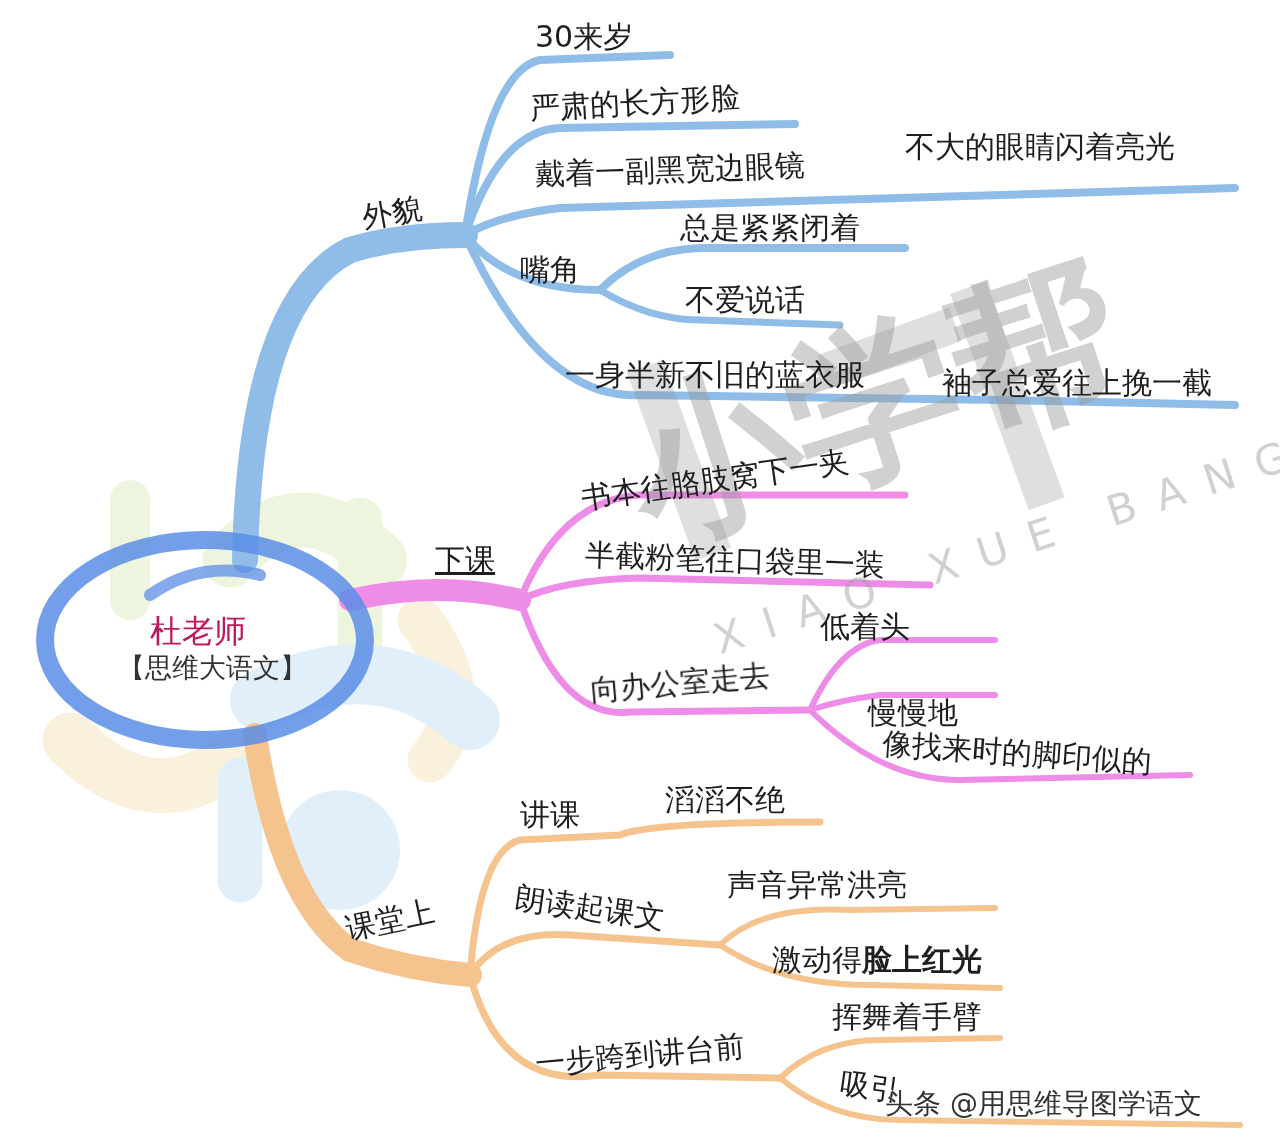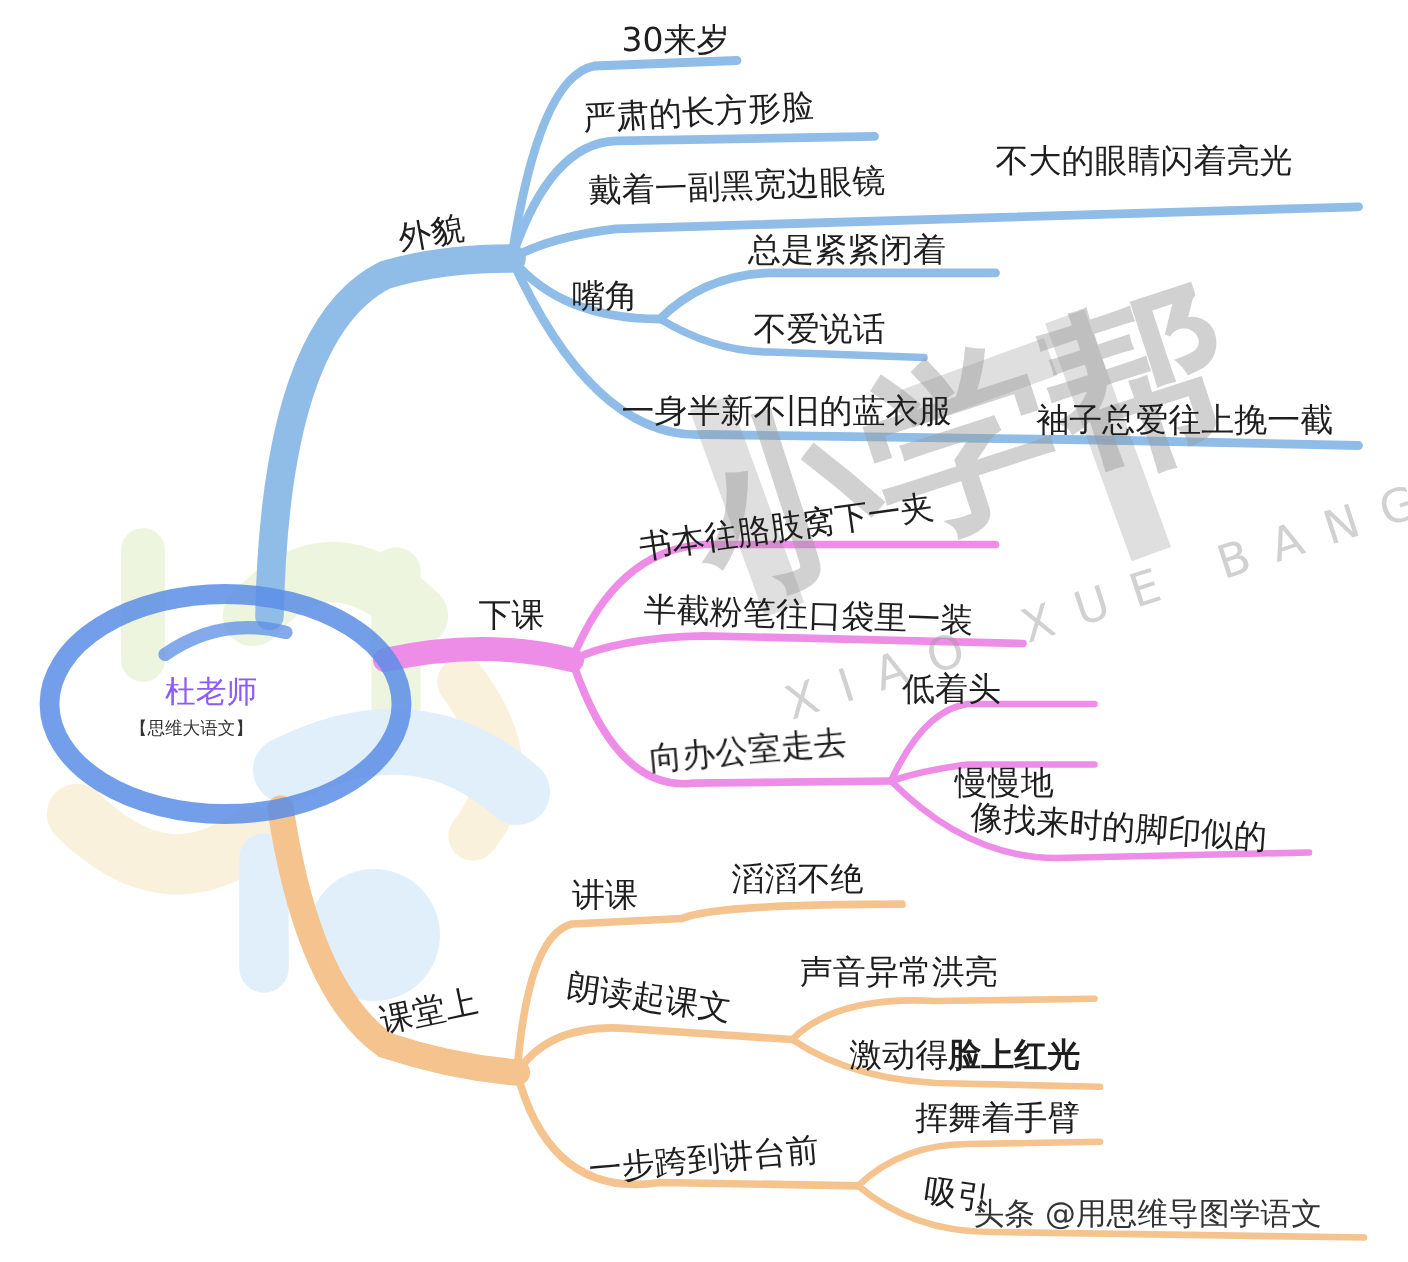--- a/index.html
+++ b/index.html
@@ -1,21 +1,21 @@
 <!DOCTYPE html>
 <html><head>
 <meta charset="utf-8">
 <style>
   html, body { margin:0; padding:0; }
   body { width:1280px; height:1147px; background:#ffffff; position:relative; overflow:hidden;
          font-family:"DejaVu Sans", "Liberation Sans", sans-serif; color:#222; }
   #canvas { position:absolute; left:0; top:0; width:1280px; height:1147px; }
   .label { position:absolute; white-space:nowrap; font-size:30px; color:#1e1e1e; line-height:1; }
-  .label.center-title { font-size:28px; color:#8b5cf6; }
-  .label.center-sub { font-size:16px; color:#333; }
+  .label.center-title { font-size:32px; color:#be185d; }
+  .label.center-sub { font-size:27px; color:#333; }
   .label b { font-weight:bold;font-family:Liberation Mono, monospace; }
   .wm-text { position:absolute; white-space:nowrap; color:#9a9a9a; opacity:0.45; }
 </style>
 </head>
 <body>
 
 <svg id="canvas" viewBox="0 0 1280 1147" xmlns="http://www.w3.org/2000/svg">
 
   <g opacity="0.35">
     <path d="M230 560 Q300 480 380 560" stroke="#cfe3a6" stroke-width="55" fill="none" stroke-linecap="round"></path>
@@ -69,31 +69,31 @@
   </g>
 </svg>
 
 <div class="wm-text" style="left:620px; top:290px; font-size:170px; font-weight:bold; transform:rotate(-18deg);">小学帮</div>
 <div class="wm-text" style="left:700px; top:520px; font-size:42px; letter-spacing:22px; transform:rotate(-18deg);">XIAO XUE BANG</div>
 
 <div class="label center-title" style="left:150px; top:615px;">杜老师</div>
 <div class="label center-sub" style="left:118px; top:654px;">【思维大语文】</div>
 
 <div class="label" style="left:362px; top:198px; transform:rotate(-10deg);">外貌</div>
-<div class="label" style="left:535px; top:22px;margin-left:30px;">30来岁</div>
+<div class="label" style="left:535px; top:22px;">30来岁</div>
 <div class="label" style="left:530px; top:88px; transform:rotate(-3deg);">严肃的长方形脸</div>
 <div class="label" style="left:535px; top:155px; transform:rotate(-2deg);">戴着一副黑宽边眼镜</div>
 <div class="label" style="left:905px; top:132px;">不大的眼睛闪着亮光</div>
 <div class="label" style="left:520px; top:255px;">嘴角</div>
 <div class="label" style="left:680px; top:213px;">总是紧紧闭着</div>
 <div class="label" style="left:685px; top:285px;">不爱说话</div>
 <div class="label" style="left:565px; top:360px;">一身半新不旧的蓝衣服</div>
 <div class="label" style="left:942px; top:368px;">袖子总爱往上挽一截</div>
 
-<div class="label" style="left:435px; top:545px;">下课</div>
+<div class="label" style="left:435px; top:545px;text-decoration:underline;">下课</div>
 <div class="label" style="left:580px; top:465px; transform:rotate(-8deg);">书本往胳肢窝下一夹</div>
 <div class="label" style="left:585px; top:545px; transform:rotate(2deg);">半截粉笔往口袋里一装</div>
 <div class="label" style="left:590px; top:668px; transform:rotate(-5deg);">向办公室走去</div>
 <div class="label" style="left:820px; top:600px;margin-top:12px;">低着头</div>
 <div class="label" style="left:868px; top:658px;margin-top:40px;">慢慢地</div>
 <div class="label" style="left:882px; top:738px; transform:rotate(4deg);">像找来时的脚印似的</div>
 
 <div class="label" style="left:345px; top:905px; transform:rotate(-12deg);">课堂上</div>
 <div class="label" style="left:520px; top:800px;">讲课</div>
 <div class="label" style="left:665px; top:785px;">滔滔不绝</div>

